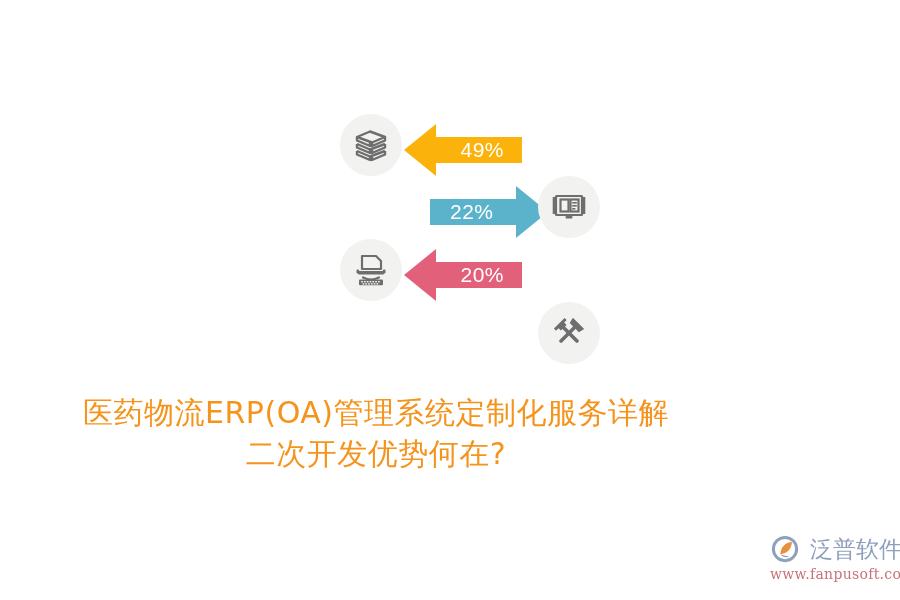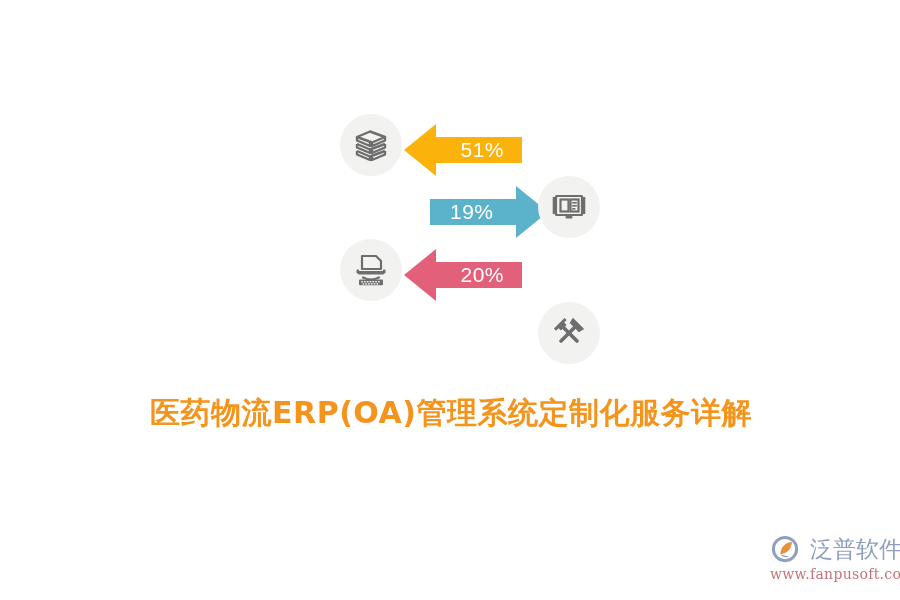--- a/index.html
+++ b/index.html
@@ -91,28 +91,27 @@
   }
   .arrow.left-pointing  .arrow-label { justify-content: flex-end; padding-right: 18px; box-sizing: border-box; }
   .arrow.right-pointing .arrow-label { justify-content: flex-start; padding-left: 20px; box-sizing: border-box; }
 
   
   .headline {
     position: absolute;
     left: 0;
     top: 392px;
     width: 752px;
-    text-align: right;
+    text-align: center;
     color: #F5941D;
     font-family: "DejaVu Sans", sans-serif;
     font-size: 30px;
     line-height: 41px;
     letter-spacing: 0.5px;
     white-space: nowrap;
-    font-weight: bold;
   }
   .headline .line { display: block; }
 
   
   .watermark {
     position: absolute;
     left: 770px;
     top: 530px;
     width: 125px;
     height: 62px;
@@ -160,30 +159,30 @@
             <path d="M6 26 L19 31.5 L34 26"></path>
             <path d="M6 26 L6 29.5 L19 35 L19 31.5"></path>
             <path d="M34 26 L34 29.5 L21 35 L21 31.5"></path>
           </g>
         </svg>
       </div>
       <div class="arrow left-pointing">
         <svg viewBox="0 0 118 52" preserveAspectRatio="none" aria-hidden="true">
           <polygon points="0,26 32,0 32,13 118,13 118,39 32,39 32,52" fill="#FBB20B"></polygon>
         </svg>
-        <div class="arrow-label">51%</div>
+        <div class="arrow-label">49%</div>
       </div>
     </div>
 
     <div class="row row-2">
       <div class="arrow right-pointing">
         <svg viewBox="0 0 118 52" preserveAspectRatio="none" aria-hidden="true">
           <polygon points="118,26 86,0 86,13 0,13 0,39 86,39 86,52" fill="#5BB3CB"></polygon>
         </svg>
-        <div class="arrow-label">19%</div>
+        <div class="arrow-label">22%</div>
       </div>
       <div class="icon-circle right">
         <svg width="40" height="40" viewBox="0 0 40 40" aria-hidden="true">
           <g fill="none" stroke="#6e6e6e" stroke-width="2.2">
             <rect x="7" y="9" width="26" height="19" rx="0.5"></rect>
             <rect x="11.5" y="12.5" width="8" height="12"></rect>
             <rect x="21.5" y="12.5" width="8" height="12"></rect>
             <path d="M5 10 L5 27" stroke-width="2.6"></path>
             <path d="M35 10 L35 27" stroke-width="2.6"></path>
           </g>
@@ -255,20 +254,21 @@
             </g>
           </g>
         </svg>
       </div>
     </div>
 
   </div>
 
   <div class="headline">
     <span class="line">医药物流ERP(OA)管理系统定制化服务详解</span>
+    <span class="line">二次开发优势何在?</span>
   </div>
 
   <div class="watermark">
     <div class="wm-row">
       <svg class="wm-mark" viewBox="0 0 32 32" aria-hidden="true">
         <path d="M16 2 A14 14 0 1 0 16 30 A14 14 0 1 0 16 2 Z M16 5.2 A10.8 10.8 0 1 1 16 26.8 A10.8 10.8 0 1 1 16 5.2 Z" fill="#8fa0bd"></path>
         <path d="M23.5 8.5 C16 9 11.5 14 11 21.5 C18 21 22.6 16.2 23.5 8.5 Z" fill="#E8913A"></path>
         <path d="M11 21.5 C13 24.5 17 25.5 20.5 24 C16.5 23 13.2 22.6 11 21.5 Z" fill="#8fa0bd"></path>
       </svg>
       <div class="wm-name">泛普软件</div>

